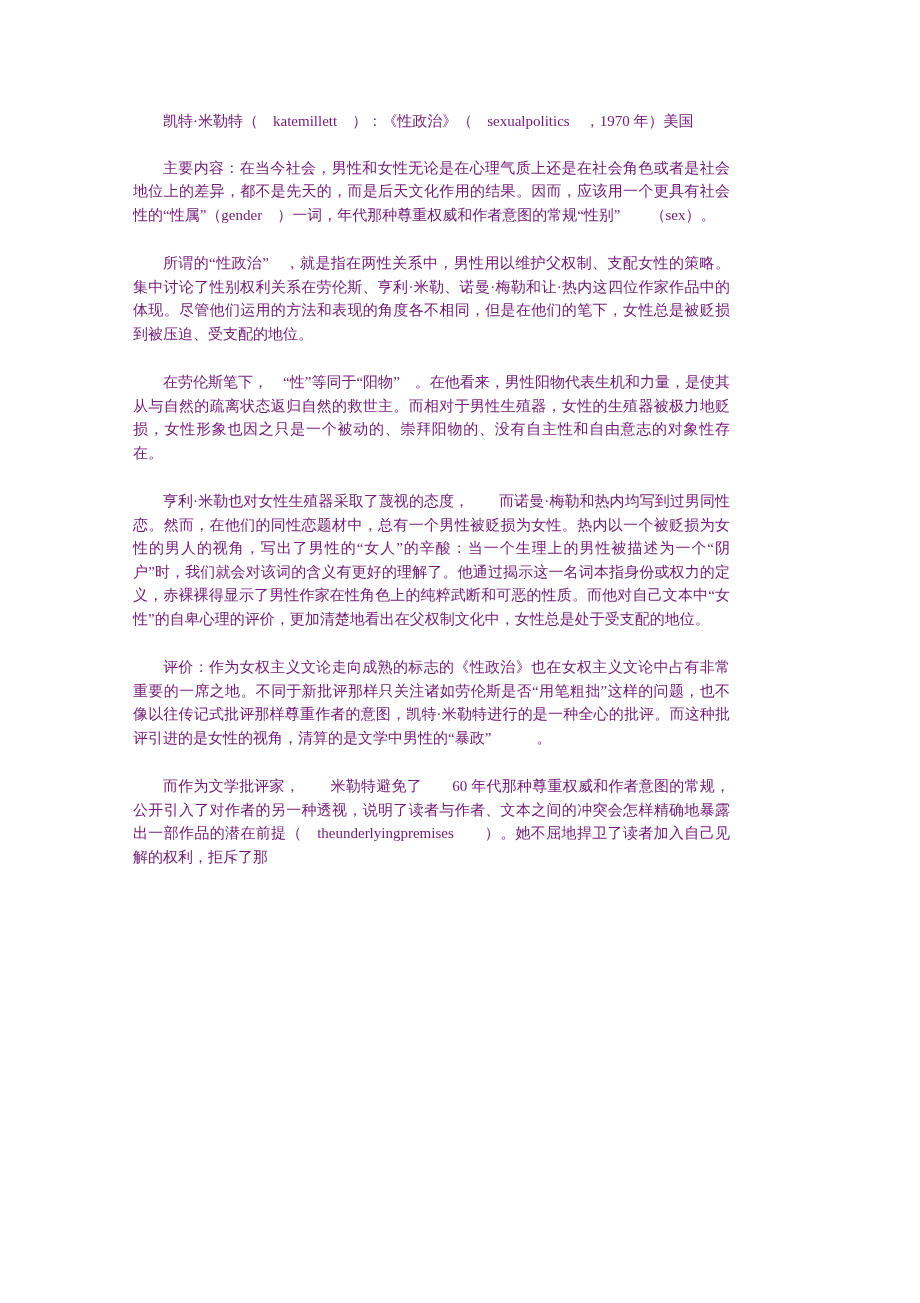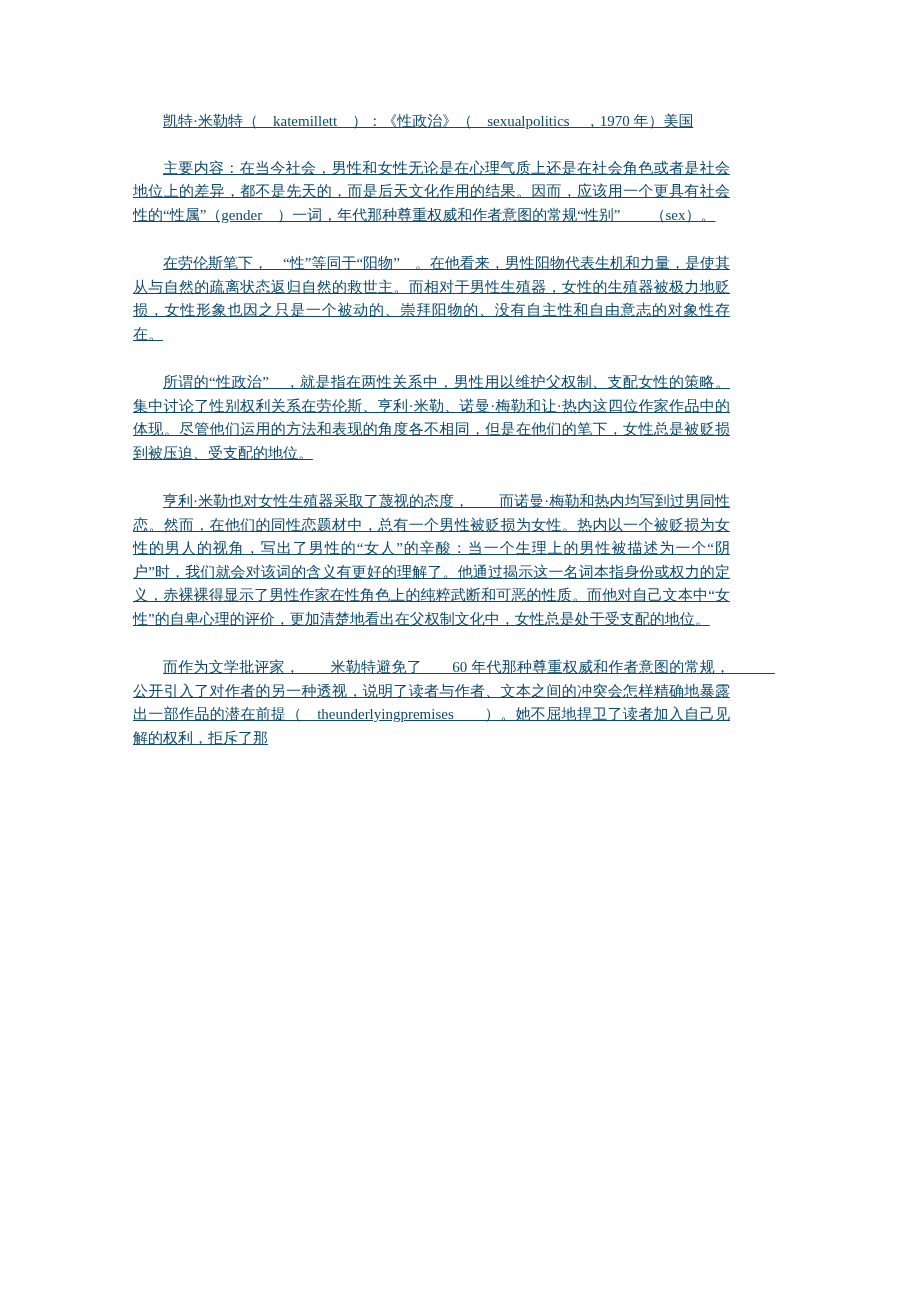--- a/index.html
+++ b/index.html
@@ -30,28 +30,29 @@
     word-break: break-word;
   }
   .doc p.title-line {
     text-align: left;
     margin-bottom: 23px;
   }
 </style>
 </head>
 <body style="background: rgb(255, 255, 255);">
 
-<div class="doc" style="color: #0c4a6e; text-decoration: underline;">
+<div class="doc" style="color: #701a75;">
   <p class="title-line">凯特·米勒特（　katemillett　）：《性政治》（　sexualpolitics　，1970 年）美国</p>
 
   <p>主要内容：在当今社会，男性和女性无论是在心理气质上还是在社会角色或者是社会地位上的差异，都不是先天的，而是后天文化作用的结果。因而，应该用一个更具有社会性的“性属”（gender　）一词，年代那种尊重权威和作者意图的常规“性别”　　（sex）。</p>
 
 
+  <p>所谓的“性政治”　，就是指在两性关系中，男性用以维护父权制、支配女性的策略。集中讨论了性别权利关系在劳伦斯、亨利·米勒、诺曼·梅勒和让·热内这四位作家作品中的体现。尽管他们运用的方法和表现的角度各不相同，但是在他们的笔下，女性总是被贬损到被压迫、受支配的地位。</p>
+
   <p>在劳伦斯笔下，　“性”等同于“阳物”　。在他看来，男性阳物代表生机和力量，是使其从与自然的疏离状态返归自然的救世主。而相对于男性生殖器，女性的生殖器被极力地贬损，女性形象也因之只是一个被动的、崇拜阳物的、没有自主性和自由意志的对象性存在。</p>
-
-  <p>所谓的“性政治”　，就是指在两性关系中，男性用以维护父权制、支配女性的策略。集中讨论了性别权利关系在劳伦斯、亨利·米勒、诺曼·梅勒和让·热内这四位作家作品中的体现。尽管他们运用的方法和表现的角度各不相同，但是在他们的笔下，女性总是被贬损到被压迫、受支配的地位。</p>
 
   <p>亨利·米勒也对女性生殖器采取了蔑视的态度，　　而诺曼·梅勒和热内均写到过男同性恋。然而，在他们的同性恋题材中，总有一个男性被贬损为女性。热内以一个被贬损为女性的男人的视角，写出了男性的“女人”的辛酸：当一个生理上的男性被描述为一个“阴户”时，我们就会对该词的含义有更好的理解了。他通过揭示这一名词本指身份或权力的定义，赤裸裸得显示了男性作家在性角色上的纯粹武断和可恶的性质。而他对自己文本中“女性”的自卑心理的评价，更加清楚地看出在父权制文化中，女性总是处于受支配的地位。</p>
 
+  <p>评价：作为女权主义文论走向成熟的标志的《性政治》也在女权主义文论中占有非常重要的一席之地。不同于新批评那样只关注诸如劳伦斯是否“用笔粗拙”这样的问题，也不像以往传记式批评那样尊重作者的意图，凯特·米勒特进行的是一种全心的批评。而这种批评引进的是女性的视角，清算的是文学中男性的“暴政”　　　。</p>
 
 
   <p>而作为文学批评家，　　米勒特避免了　　60 年代那种尊重权威和作者意图的常规，　　　公开引入了对作者的另一种透视，说明了读者与作者、文本之间的冲突会怎样精确地暴露出一部作品的潜在前提（　theunderlyingpremises　　）。她不屈地捍卫了读者加入自己见解的权利，拒斥了那</p>
 </div>
 
 </body></html>

